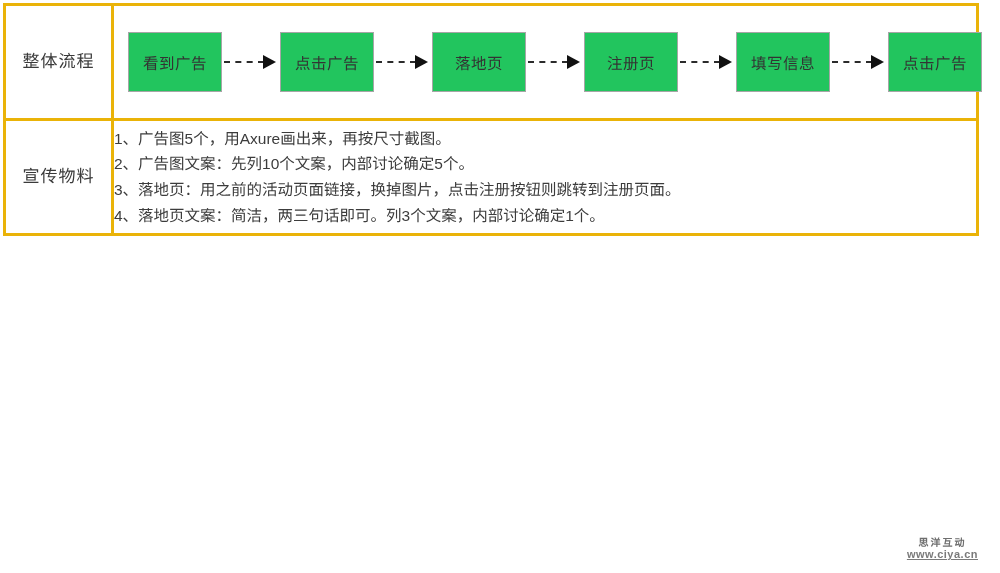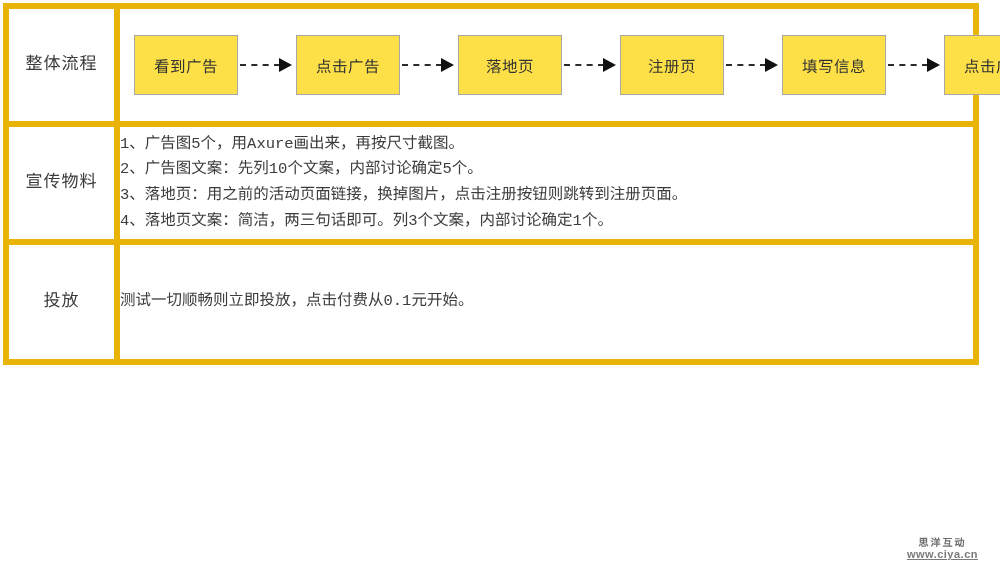--- a/index.html
+++ b/index.html
@@ -28,25 +28,24 @@
     position: absolute;
     left: 3px;
     top: 3px;
     width: 976px;
     border-collapse: collapse;
     table-layout: fixed;
     background: #ffffff;
     border: 1px solid #b9b9b9;
   }
   .plan-table td {
-    border: 6px solid #eab308;
+    border: 3px solid #eab308;
     background: #ffffff;
     vertical-align: middle;
     padding: 0;
-    font-family: Liberation Mono, monospace;
   }
 
   .label-cell {
     width: 105px;
     text-align: center;
     font-size: 17px;
     color: #3a3a3a;
     letter-spacing: 1px;
     line-height: 1.4;
   }
@@ -70,23 +69,23 @@
   .flow-wrap {
     display: flex;
     align-items: center;
     justify-content: flex-start;
     padding-left: 14px;
     height: 100%;
     box-sizing: border-box;
   }
   .flow-node {
     flex: 0 0 auto;
-    width: 104px;
+    width: 94px;
     height: 60px;
-    background: #fde047;
+    background: #22c55e;
     border: 1px solid #a6a6a6;
     display: flex;
     align-items: center;
     justify-content: center;
     font-size: 15.5px;
     color: #333333;
     letter-spacing: 0.5px;
     box-sizing: border-box;
   }
   .flow-arrow {
@@ -224,26 +223,20 @@
           <ul class="mat-list">
             <li>1、广告图5个，用Axure画出来，再按尺寸截图。</li>
             <li>2、广告图文案：先列10个文案，内部讨论确定5个。</li>
             <li>3、落地页：用之前的活动页面链接，换掉图片，点击注册按钮则跳转到注册页面。</li>
             <li>4、落地页文案：简洁，两三句话即可。列3个文案，内部讨论确定1个。</li>
           </ul>
         </td>
       </tr>
 
 
-      <tr class="row-launch">
-        <td class="label-cell">投放</td>
-        <td class="content-cell">
-          <div class="single-line">测试一切顺畅则立即投放，点击付费从0.1元开始。</div>
-        </td>
-      </tr>
 
 
     </tbody>
   </table>
 
   <div class="watermark">
     <div class="wm-cn">思洋互动</div>
     <div class="wm-url">www.ciya.cn</div>
   </div>
 

